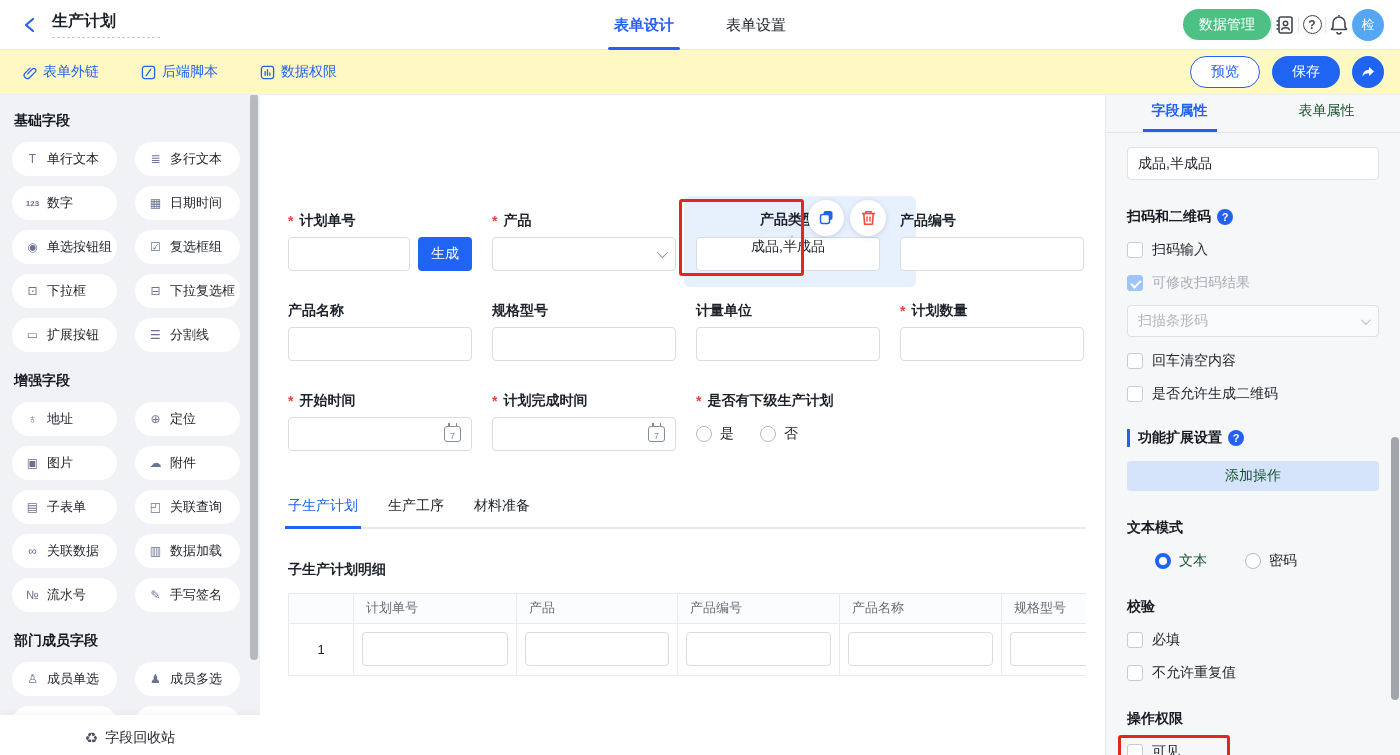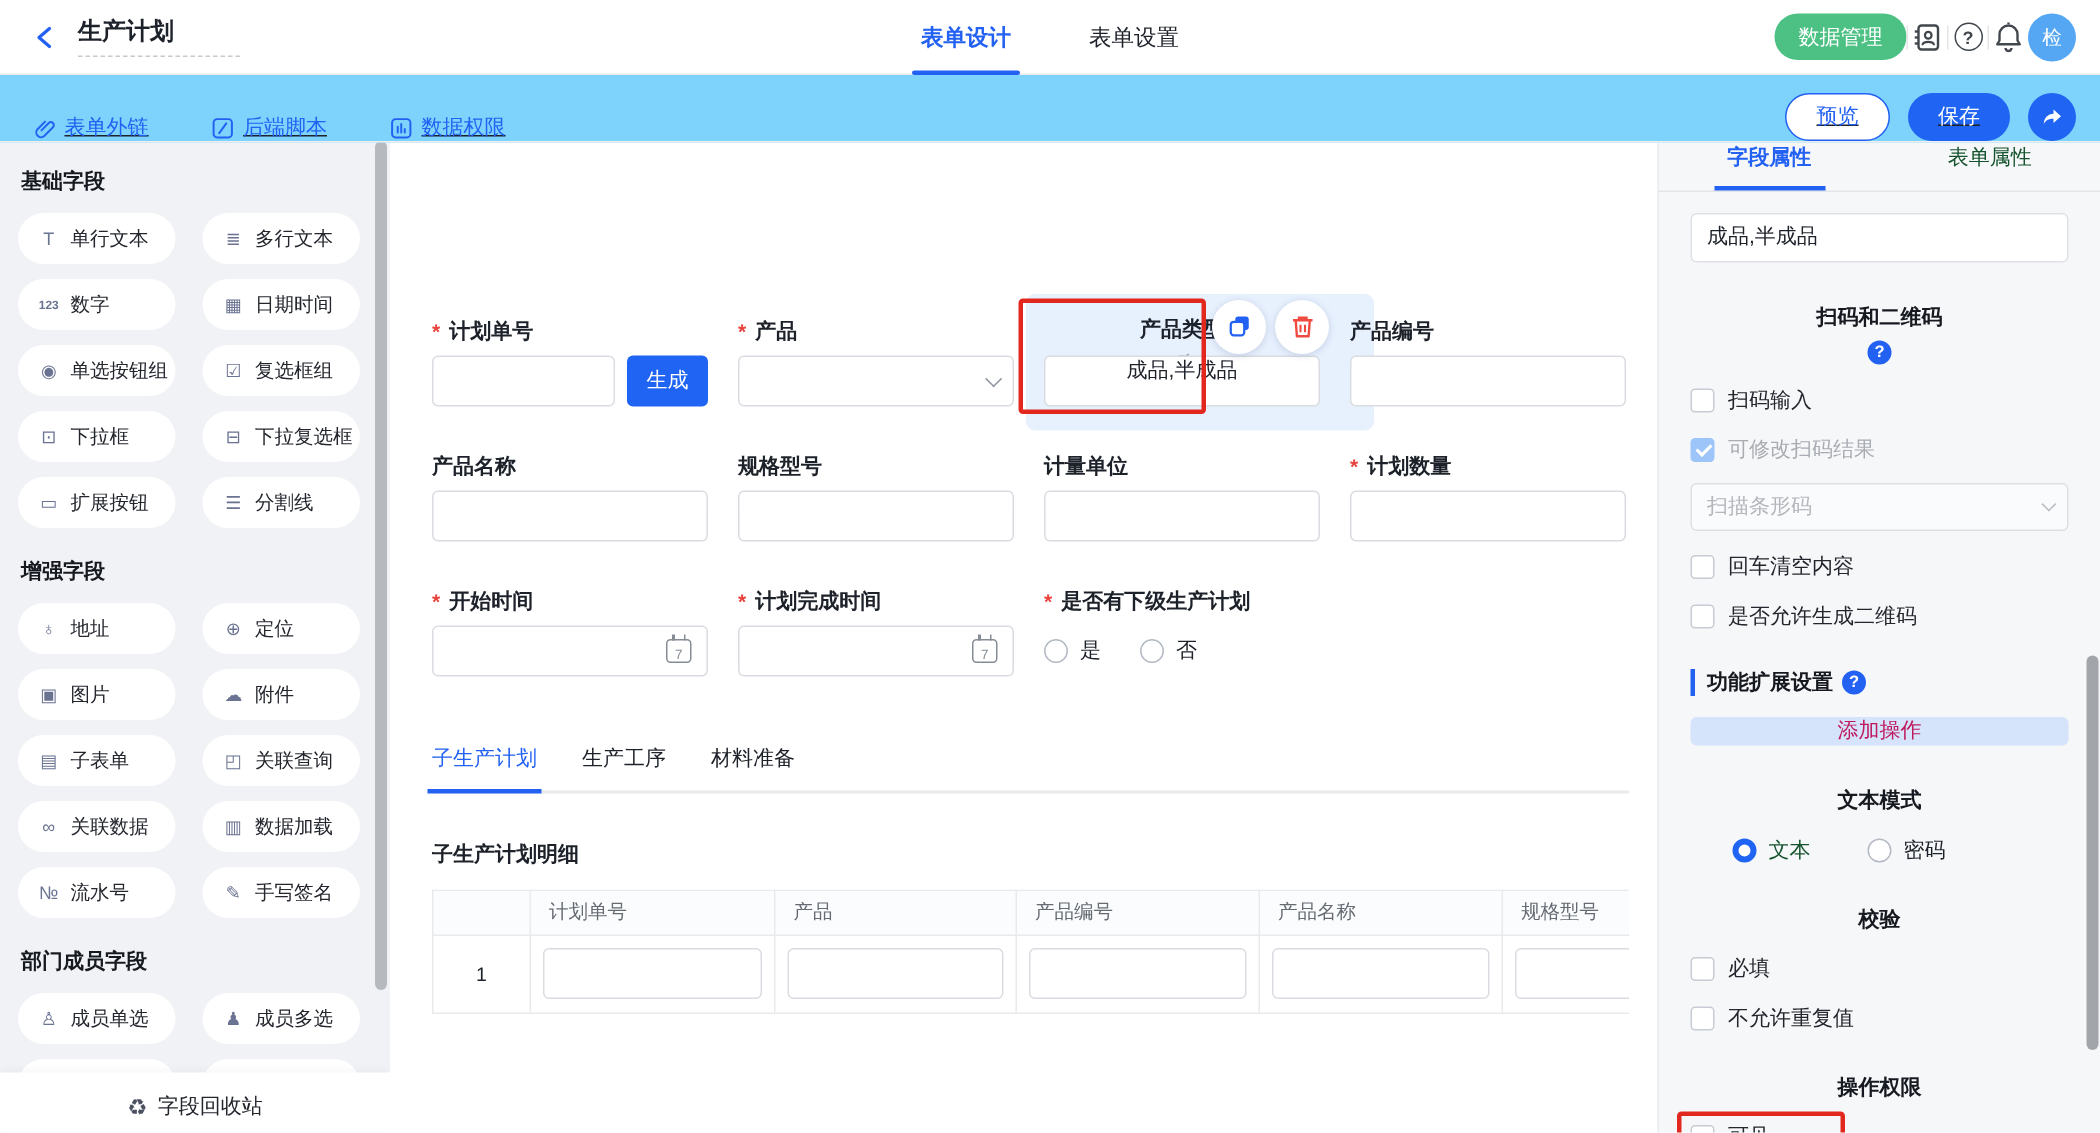--- a/index.html
+++ b/index.html
@@ -17,21 +17,21 @@
   .htab.active { color:#2261f2; font-weight:600; }
   .htab.active::after { content:""; position:absolute; left:-6px; right:-6px; bottom:0; height:3px; background:#2261f2; border-radius:2px; }
   .hright { margin-left:auto; display:flex; align-items:center; }
   .pill-green { background:#4dc184; color:#fff; border:none; border-radius:16px; height:31px; padding:0 16px; font-size:14px; cursor:pointer; }
   .vsep { width:1px; height:16px; background:#e4e6ea; }
   .hicon { width:26px; height:26px; display:flex; align-items:center; justify-content:center; cursor:pointer; }
   .help-circle { width:19px; height:19px; border:1.6px solid #42474e; border-radius:50%; display:flex; align-items:center; justify-content:center; font-size:12px; font-weight:700; color:#42474e; }
   .avatar { width:32px; height:32px; border-radius:50%; background:#55a7f3; color:#fff; display:flex; align-items:center; justify-content:center; font-size:13px; cursor:pointer; }
 
   
-  .subbar { height:45px; background:#7dd3fc; border-bottom:1px solid #eceef1; display:flex; align-items:flex-end; padding:0 16px 0 22px; position:relative; z-index:19;text-decoration:underline; }
+  .subbar { height:45px; background:#fef9c3; border-bottom:1px solid #eceef1; display:flex; align-items:center; padding:0 16px 0 22px; position:relative; z-index:19; }
   .slink { display:flex; align-items:center; gap:6px; color:#2261f2; font-size:14px; margin-right:42px; cursor:pointer; }
   .sub-right { margin-left:auto; display:flex; align-items:center; gap:12px; }
   .btn-outline { height:32px; padding:0 20px; border-radius:16px; border:1px solid #2261f2; color:#2261f2; background:#fff; font-size:14px; cursor:pointer; }
   .btn-primary { height:32px; padding:0 20px; border-radius:16px; border:none; color:#fff; background:#1f64f2; font-size:14px; cursor:pointer; }
   .btn-share { width:32px; height:32px; border-radius:50%; background:#1f64f2; border:none; display:flex; align-items:center; justify-content:center; cursor:pointer; }
 
   
   .main { display:flex; height:660px;align-items:center; }
 
   
@@ -99,26 +99,26 @@
   .psec-title { font-size:14px; font-weight:700; color:#16191f; display:flex; align-items:center; gap:6px; }
   .q-circle { width:16px; height:16px; background:#2261f2; color:#fff; border-radius:50%; font-size:11px; font-weight:700; display:inline-flex; align-items:center; justify-content:center; }
   .chk-row { display:flex; align-items:center; gap:9px; font-size:14px; color:#23262d; margin-top:15px; cursor:pointer; position:relative; }
   .cbox { width:16px; height:16px; border:1.4px solid #c7ccd4; border-radius:3px; background:#fff; flex:none; position:relative; }
   .cbox.checked-dis { background:#9ec5f9; border-color:#9ec5f9; }
   .cbox.checked::after, .cbox.checked-dis::after { content:""; position:absolute; left:4.5px; top:1.5px; width:4px; height:8px; border:solid #fff; border-width:0 2px 2px 0; transform:rotate(45deg); }
   .lbl-dis { color:#a9adb3; }
   .pselect { margin-top:13px; height:32px; border:1px solid #dde0e4; border-radius:4px; display:flex; align-items:center; padding:0 10px; font-size:14px; color:#b3b6bb; background:#fafbfc; }
   .pselect .chev { margin-left:auto; width:7px; height:7px; border-right:1.5px solid #b9bdc3; border-bottom:1.5px solid #b9bdc3; transform:rotate(45deg) translateY(-2px); }
   .ext-title { margin-top:26px; border-left:3px solid #2261f2; padding-left:8px; }
-  .btn-add { margin-top:14px; width:100%; height:19px; background:#d6e4fb; border:none; border-radius:4px; font-size:14px; color:#be185d; cursor:pointer; }
+  .btn-add { margin-top:14px; width:100%; height:30px; background:#d6e4fb; border:none; border-radius:4px; font-size:14px; color:#14532d; cursor:pointer; }
   .mode-row { display:flex; gap:38px; margin:15px 0 0 28px; }
   .radio.sel .rdot { border:4.6px solid #1f64f2; }
   .radio.sel span.rlbl { color:#14532d; }
   .annot-vis { left:-9px; top:-8px; width:112px; height:36px; }
-  .group-gap { margin-top:28px;flex-direction:column; }
+  .group-gap { margin-top:28px; }
 
   
   .win-scroll { position:absolute; right:1px; top:437px; width:8px; height:263px; background:#a2a5aa; border-radius:4px; z-index:30; }
 
   svg { display:block; }
 </style>
 </head>
 <body>
 
 <div class="header">

